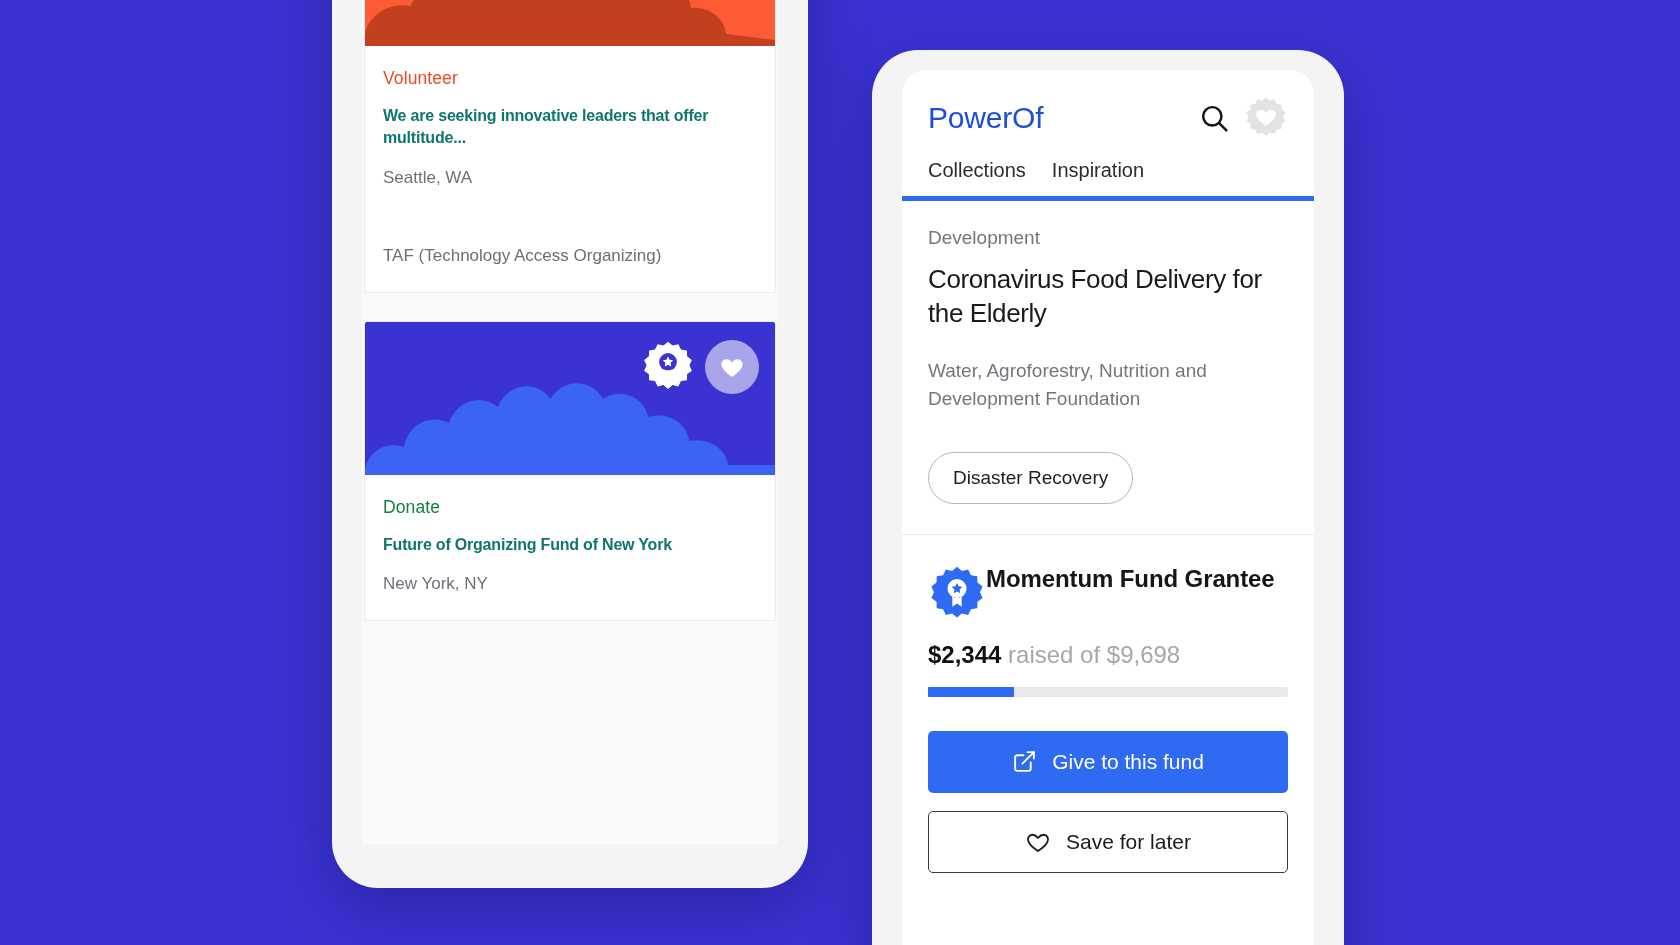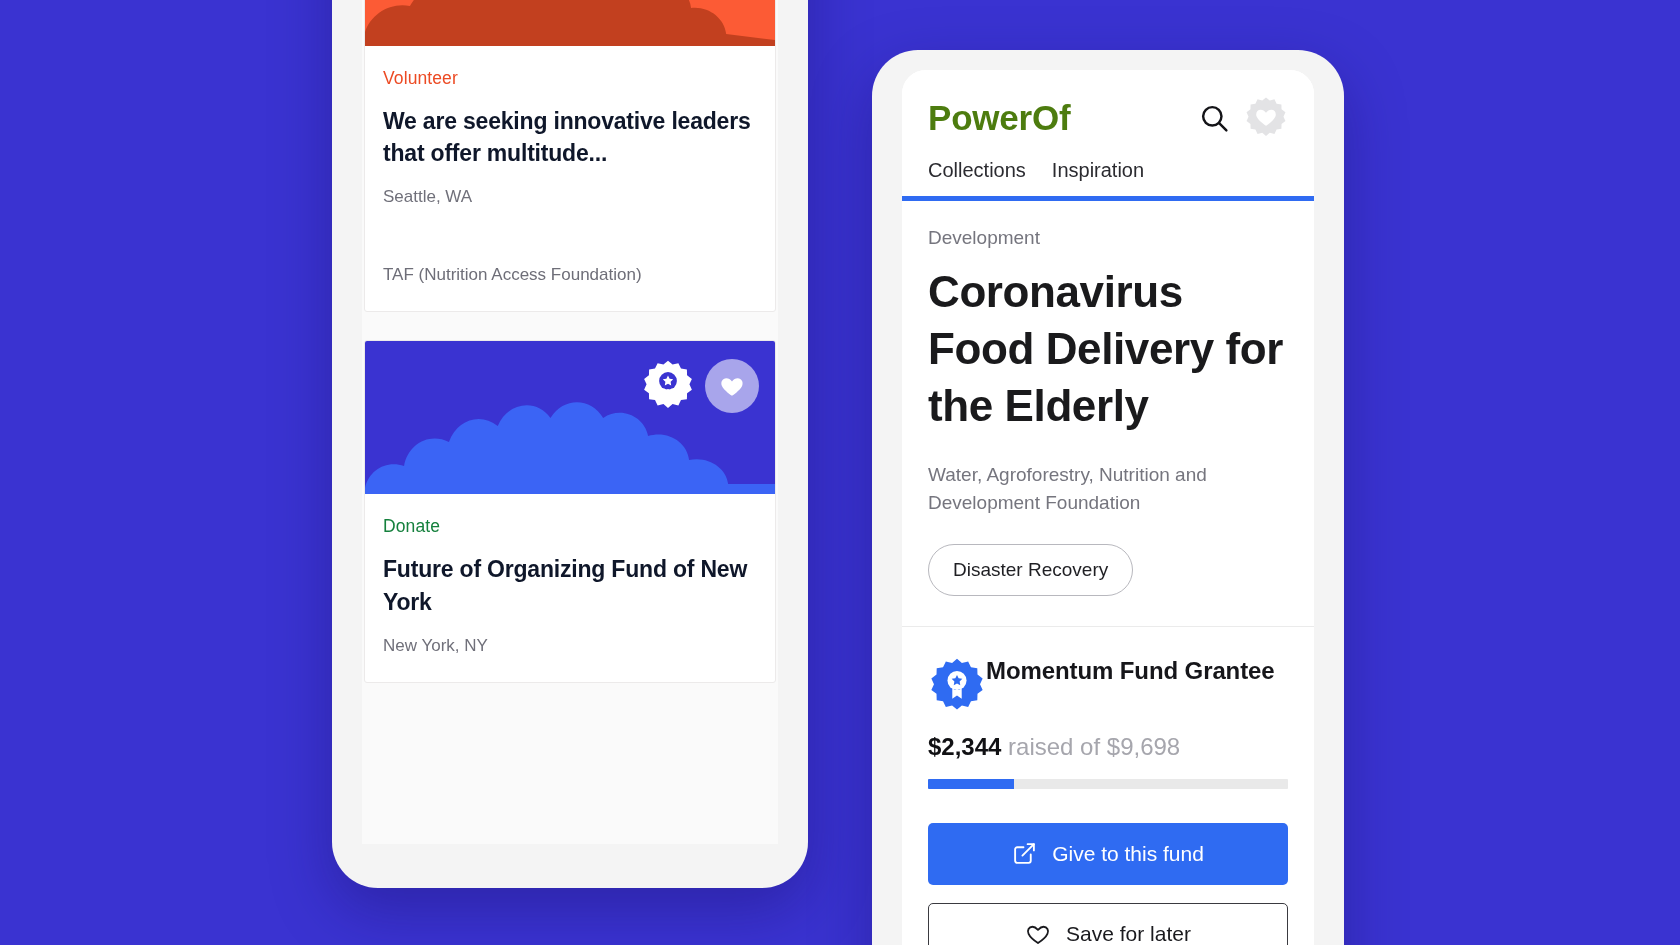--- a/index.html
+++ b/index.html
@@ -124,24 +124,24 @@
 
   .card-body { padding: 22px 18px 26px 18px; }
   .card-kicker {
     font-size: 17.5px;
     margin: 0 0 14px 0;
     letter-spacing: 0.1px;
   }
   .card-kicker.volunteer { color: #ec4a23; }
   .card-kicker.donate { color: #15803d; }
   .card-title {
-    font-size: 23px;
+    font-size: 16px;
     font-weight: 700;
     line-height: 1.40;
-    color: #0f172a;
+    color: #0f766e;
     margin: 16px 0 18px 0;
     letter-spacing: -0.2px;
   }
   .card-meta {
     font-size: 17px;
     color: #70707a;
     margin: 0;
   }
   .card-org {
     font-size: 17px;
@@ -153,23 +153,23 @@
   .app-header {
     padding: 26px 26px 0 26px;
     background: #ffffff;
   }
   .app-header-top {
     display: flex;
     align-items: center;
     justify-content: space-between;
   }
   .app-brand {
-    font-size: 35px;
-    font-weight: 700;
-    color: #4d7c0f;
+    font-size: 30px;
+    font-weight: 400;
+    color: #1d4ed8;
     letter-spacing: -0.2px;
   }
   .header-icons {
     display: flex;
     align-items: center;
     gap: 14px;
   }
   .icon-btn {
     background: none;
     border: none;
@@ -205,22 +205,22 @@
   .detail-section {
     padding: 26px 26px 30px 26px;
     border-bottom: 1px solid #ebebeb;
   }
   .detail-country {
     font-size: 19px;
     color: #75757e;
     margin: 0 0 14px 0;
   }
   .detail-title {
-    font-size: 44px;
-    font-weight: 700;
+    font-size: 26px;
+    font-weight: 400;
     line-height: 1.30;
     color: #1a1a1c;
     margin: 0 0 26px 0;
     letter-spacing: -0.4px;
   }
   .detail-org {
     font-size: 19px;
     line-height: 1.50;
     color: #75757e;
     margin: 0 0 26px 0;
@@ -228,20 +228,21 @@
   .chip {
     display: inline-block;
     border: 1px solid #b8b8be;
     border-radius: 999px;
     padding: 14px 24px;
     font-size: 19px;
     color: #1f1f23;
     background: #ffffff;
     cursor: pointer;
     font-family: inherit;
+    margin-top: 12px;
   }
 
   .fund-section { padding: 30px 26px 26px 26px; }
   .grantee-row {
     display: flex;
     margin-bottom: 18px;
   }
   .grantee-badge { width: 58px; height: 58px; flex: 0 0 58px; }
   .grantee-badge svg { width: 58px; height: 58px; display: block; }
   .grantee-label {
@@ -316,21 +317,21 @@
               <path d="M0,130 L0,96 C6,78 26,66 46,70 C56,52 78,44 96,54 C104,34 128,26 146,38
                        C156,16 184,12 198,30 C212,10 240,12 250,32 C266,20 290,28 294,48
                        C312,42 332,54 334,72 C352,70 368,82 370,98 L420,104 L420,130 Z" fill="#c2401f"></path>
             </svg>
 
           </div>
           <div class="card-body">
             <div class="card-kicker volunteer">Volunteer</div>
             <div class="card-title">We are seeking innovative leaders that offer multitude...</div>
             <div class="card-meta">Seattle, WA</div>
-            <div class="card-org">TAF (Nutrition Access Foundation)</div>
+            <div class="card-org">TAF (Technology Access Organizing)</div>
           </div>
         </div>
 
         <div class="feed-card">
           <div class="card-banner indigo">
             <svg class="blob" viewBox="0 0 420 130" preserveAspectRatio="none">
               <path d="M0,130 L0,104 C4,86 22,76 40,82 C44,60 66,48 86,58 C94,36 118,28 136,42
                        C146,18 176,14 190,34 C204,12 232,14 244,34 C262,22 286,32 290,52
                        C310,46 330,58 332,76 C352,72 370,84 372,100 L420,100 L420,130 Z" fill="#3b64f5"></path>
             </svg>

